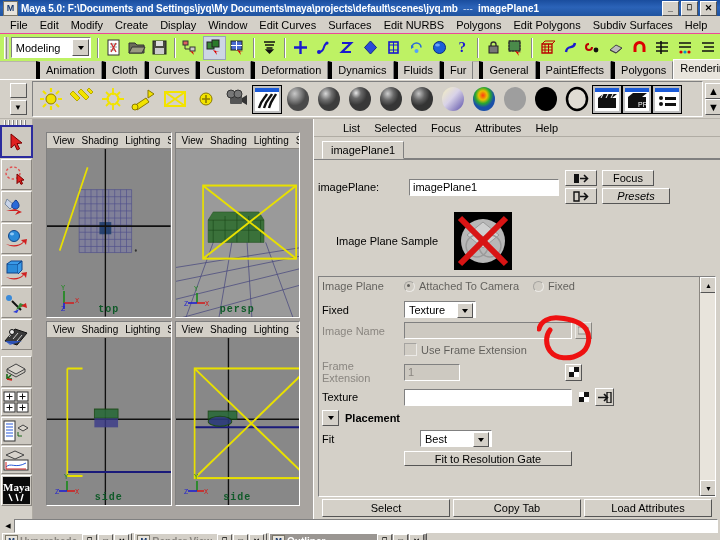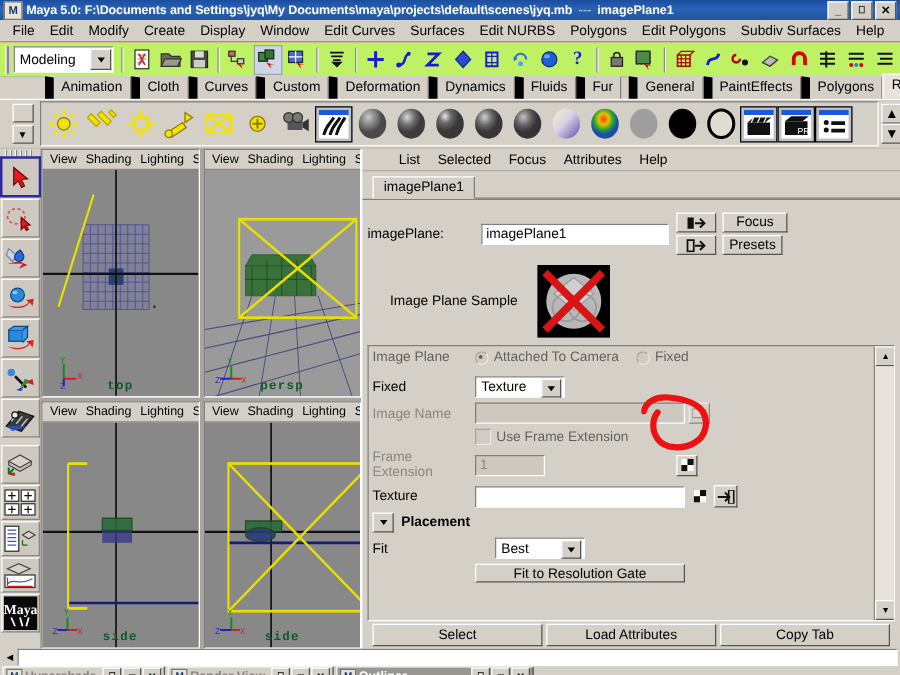--- a/index.html
+++ b/index.html
@@ -73,21 +73,21 @@
     position:relative;
   }
   .tbtn.on{background:#cdd6e4;border:1px solid #9aa3b4;}
   .tsep{width:1px;height:20px;background:#888;border-right:1px solid #fff;margin:0 3px;}
 
   
   .shelfwrap{background:#d4d0c8;border-bottom:1px solid #b8b4ac;}
   .shelftabs{height:17px;display:flex;align-items:flex-end;padding-left:36px;position:relative;}
   .shelftab{
     font-size:11px;padding:1px 6px 1px 6px;height:15px;line-height:14px;
-    background:#d4d0c8;border-left:7px solid #000000;border-right:1px solid #808080;
+    background:#d4d0c8;border-left:4px solid #000000;border-right:1px solid #808080;
     border-top:1px solid #d4d0c8;color:#000;white-space:nowrap;
   }
   .shelftab.active{
     background:#e8e4dc;border-top:1px solid #fff;border-left:1px solid #fff;
     height:17px;line-height:15px;font-weight:normal;
   }
   .shelftab.gap{margin-left:6px;}
 
   .shelfrow{
     height:38px;background:#d4d0c8;display:flex;align-items:center;
@@ -111,21 +111,21 @@
     border-right:1px solid #b0aca4;padding-top:1px;}
   .tbx-dots{width:24px;height:5px;
     background:repeating-linear-gradient(to right,#fff 0 1px,#808080 1px 2px,transparent 2px 4px);}
   .tbx{width:29px;height:29px;margin-bottom:1px;background:#cdc9c1;
     border:1px solid;border-color:#fff #8a8680 #8a8680 #fff;
     display:flex;align-items:center;justify-content:center;position:relative;overflow:hidden;}
   .tbx.sel{border:2px solid #2b2b9e;}
   .tbx.small{height:26px;}
   .tbx-gap{height:5px;}
 
-  .viewports{width:256px;background:#a8a4a0;display:flex;flex-direction:column;padding:0;box-sizing:border-box;}
+  .viewports{width:280px;background:#a8a4a0;display:flex;flex-direction:column;padding:13px;box-sizing:border-box;}
   .vprow{display:flex;flex:1;gap:3px;}
   .vprow+.vprow{margin-top:3px;}
   .vp{flex:1;display:flex;flex-direction:column;border:1px solid;border-color:#808080 #fff #fff #808080;background:#d4d0c8;overflow:hidden;}
   .vpmenu{height:15px;display:flex;align-items:center;gap:7px;padding-left:6px;font-size:10px;
     background:#d4d0c8;border-bottom:1px solid #8a8680;white-space:nowrap;overflow:hidden;}
   .vpcanvas{flex:1;position:relative;background:#888888;overflow:hidden;}
   .vplabel{position:absolute;bottom:2px;left:50%;transform:translateX(-50%);
     font-family:"Liberation Mono",monospace;font-size:10px;font-weight:bold;color:#0f5a28;letter-spacing:1px;}
   .gizmo{position:absolute;bottom:6px;left:8px;width:34px;height:30px;}
 
@@ -894,21 +894,21 @@
             </div>
             <div class="sqbtn" style="width:32px;height:16px;">
               <svg width="18" height="11" viewBox="0 0 18 11">
                   <path d="M2 1h5v9H2z" fill="none" stroke="#111" stroke-width="1.4"></path>
                   <path d="M8 5.5h7M12 2l3.5 3.5L12 9" stroke="#111" stroke-width="1.6" fill="none"></path>
                 </svg>
             </div>
           </div>
           <div style="display:flex;flex-direction:column;gap:2px;margin-left:5px;">
             <div class="pbtn" style="width:52px;height:16px;">Focus</div>
-            <div class="pbtn" style="width:48px;height:16px;">Presets</div>
+            <div class="pbtn" style="width:68px;height:16px;font-style:italic;">Presets</div>
           </div>
         </div>
 
         <div class="sample-row">
           <div class="lbl" style="width:110px;text-align:left;margin-left:18px;">Image Plane Sample</div>
           <div class="sample-img">
             <svg width="58" height="58" viewBox="0 0 58 58">
               <rect width="58" height="58" fill="#000"></rect>
               <circle cx="29" cy="29" r="22" fill="#b8b8b8"></circle>
               <path d="M29 10l16 13-16 13-16-13z" fill="#cfcfcf" stroke="#999"></path>
@@ -1015,22 +1015,22 @@
             <div class="vsb">▼</div>
           </div>
 
           <svg class="redmark" style="left:218px;top:36px;width:66px;height:54px;" viewBox="0 0 66 54">
             <path d="M2 16C4 8 12 4 22 5c12 1 22 4 27 11 5 8 3 20-6 25-10 6-24 5-30-3-5-7-4-16 0-21" fill="none" stroke="#ee1111" stroke-width="5" stroke-linecap="round"></path>
           </svg>
         </div>
 
         <div class="ae-foot">
           <div class="pbtn">Select</div>
+          <div class="pbtn">Copy Tab</div>
           <div class="pbtn">Load Attributes</div>
-          <div class="pbtn">Copy Tab</div>
         </div>
       </div>
     </div>
   </div>
 
   <div class="cmdline">
     <div class="cmd-left">◀</div>
     <div class="cmd-in"></div>
   </div>
 

